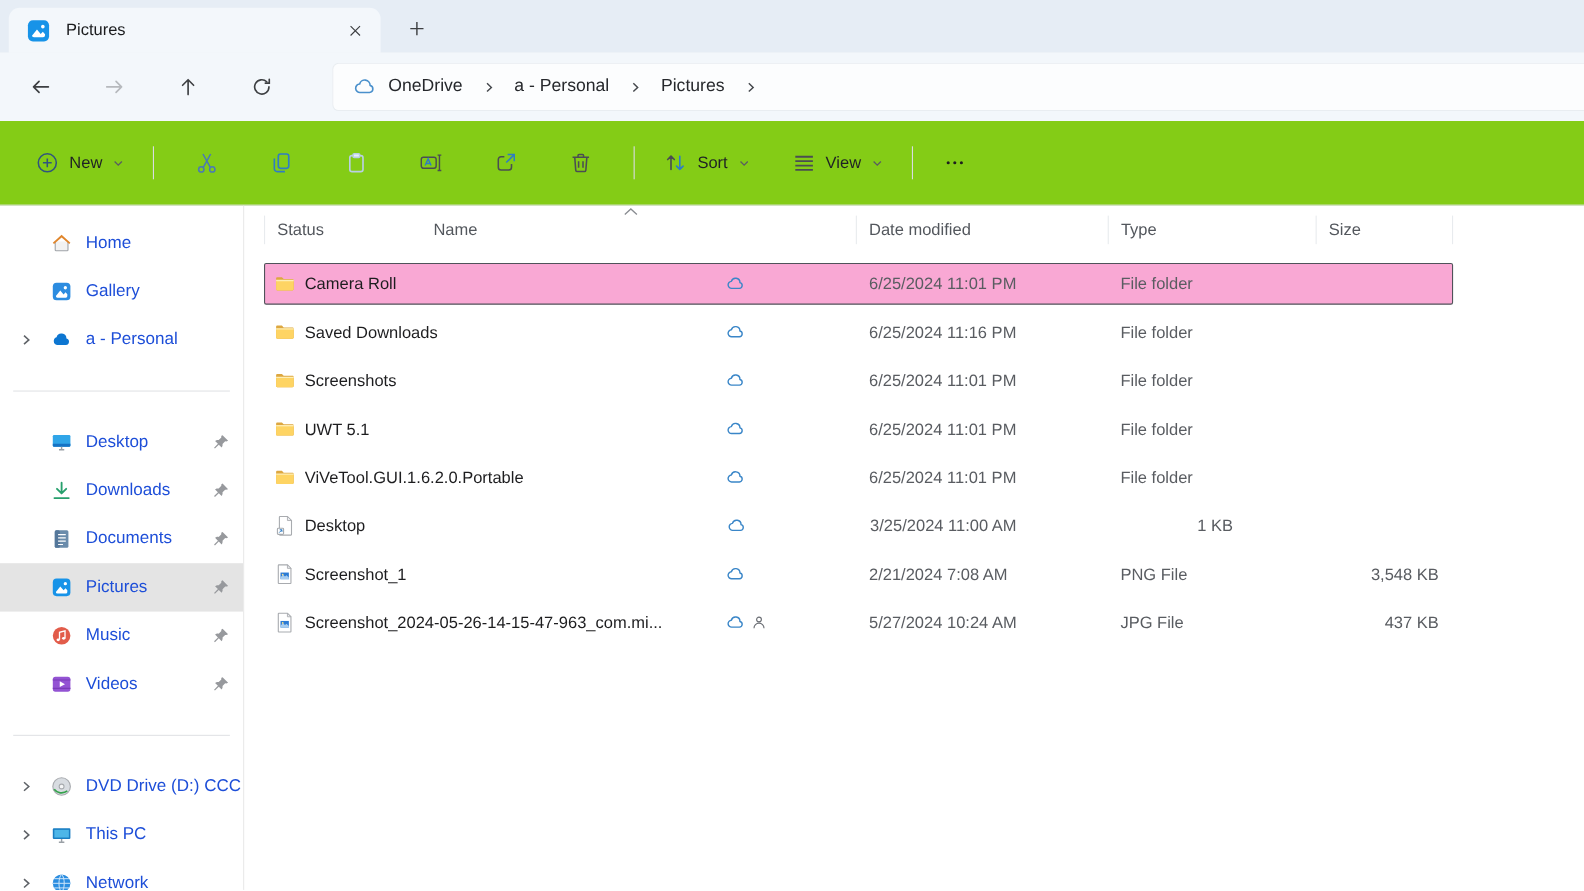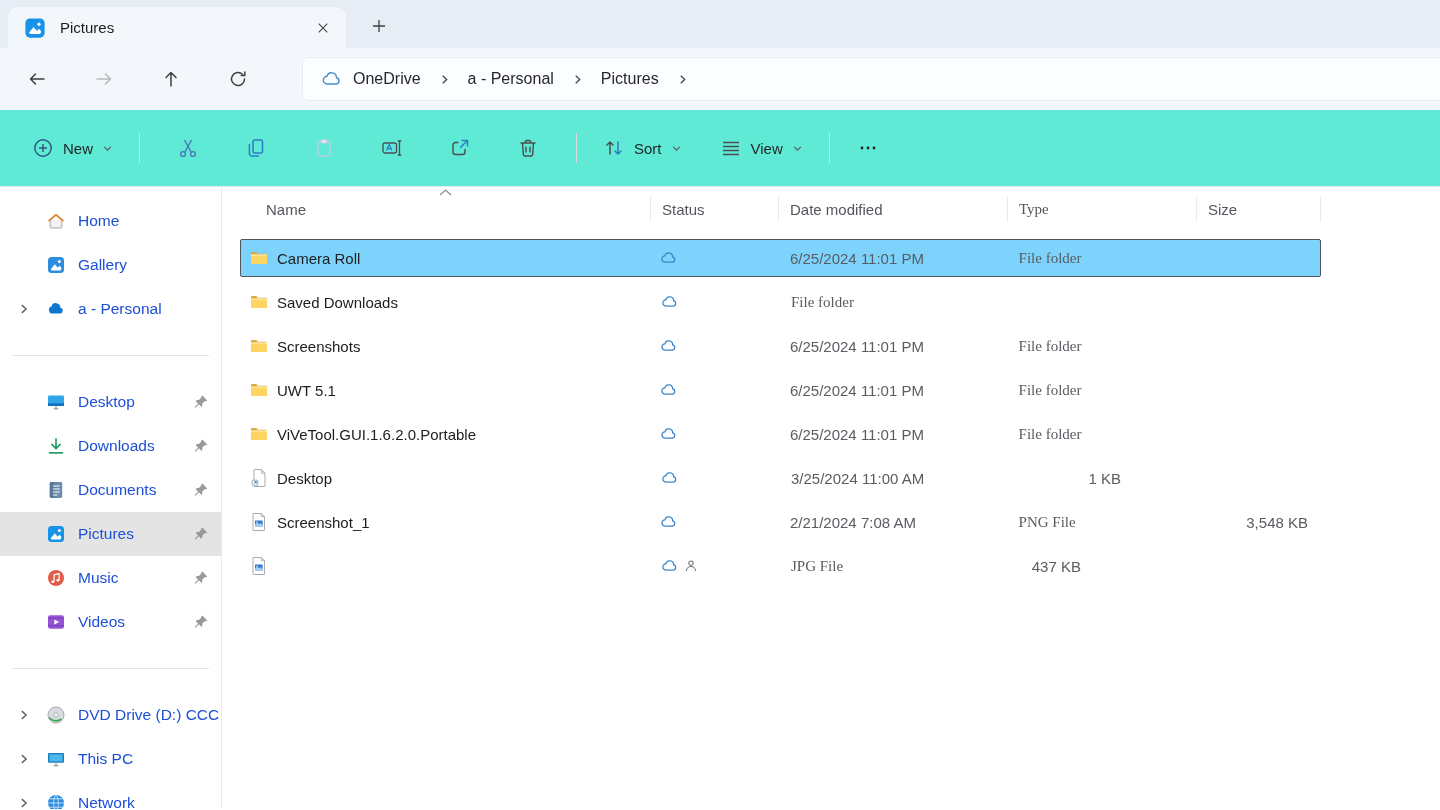--- a/index.html
+++ b/index.html
@@ -23,21 +23,21 @@
   
   .navbar { height:62px; background:#f3f7fb; display:flex; align-items:center; padding-left:19px; }
   .nav-btn { width:36px; height:36px; margin-right:31px; display:flex; align-items:center; justify-content:center; border-radius:6px; }
   .addressbar { flex:1; height:44px; margin-left:15px; background:#fcfdfe; border:1px solid #e9edf1;
                 border-radius:6px 0 0 6px; border-right:none; display:flex; align-items:center; padding-left:18px; }
   .crumb { font-size:16px; color:#26282c; padding:4px 6px; border-radius:4px; }
   .crumb-sep { margin:0 12px; }
   .addr-cloud { margin-right:4px; }
 
   
-  .toolbar { height:77px; background:#5eead4; border-bottom:1px solid #e4e7eb;
+  .toolbar { height:77px; background:#84cc16; border-bottom:1px solid #e4e7eb;
              display:flex; align-items:center; padding-left:20px; }
   .tb-btn { display:flex; align-items:center; height:42px; padding:0 12px; border-radius:5px; background:none; border:none; font-family:inherit; }
   .tb-label { font-size:15px; color:#1f2125; margin:0 9px 0 9px; }
   .tb-sep { width:1px; height:30px; background:#d9dce1; margin:0 14px; }
   .tb-icon-btn { width:40px; height:40px; display:flex; align-items:center; justify-content:center; margin:0 14px; border-radius:5px; background:none; border:none; }
 
   
   .content { display:flex; height:622px; }
 
   .sidebar { width:222px; border-right:1px solid #e9e9e9; padding-top:12px; overflow:hidden; }
@@ -53,27 +53,27 @@
   .hcell { position:relative; height:100%; display:flex; align-items:center; padding-left:12px;
            font-size:15px; color:#53575d; }
   .hcell.col-name { padding-left:26px; }
   .hcell:not(.col-name)::before { content:''; position:absolute; left:0; top:9px; bottom:9px; width:1px; background:#e8ebee; }
   .hcell.col-size::after { content:''; position:absolute; right:0; top:9px; bottom:9px; width:1px; background:#e8ebee; }
   .sort-ind { position:absolute; top:1px; left:198px; }
 
   .col-name { width:410px; }
   .col-status { width:128px; }
   .col-date { width:229px; }
-  .col-type { width:189px;font-family:Liberation Serif, serif; }
+  .col-type { width:189px; }
   .col-size { width:125px; }
 
   .rows { margin-top:8px; }
   .row { display:flex; align-items:center; height:38px; margin-bottom:6px; width:1081px;
          border:1px solid transparent; font-size:15px; border-radius:2px; }
-  .row.selected { background:#7dd3fc; border-color:#50535a; }
+  .row.selected { background:#f9a8d4; border-color:#50535a; }
   .cell { display:flex; align-items:center; height:100%; }
   .cell-name { padding-left:8px; color:#1d1d1f; }
   .cell-name .fname { margin-left:8px; white-space:nowrap; overflow:hidden; }
   .cell-status { padding-left:10px; gap:5px; }
   .cell-date, .cell-type { padding-left:12px; color:#595c61; }
   .cell-size { justify-content:flex-end; padding-right:12px; color:#595c61; }
 </style>
 </head>
 <body>
 
@@ -449,31 +449,31 @@
           <svg viewBox="0 0 20 20">
             <circle cx="10" cy="10" r="8" fill="#2b8de0"></circle>
             <path d="M2 10h16M10 2c-3.2 2.6-3.2 13.4 0 16M10 2c3.2 2.6 3.2 13.4 0 16M3.3 5.8h13.4M3.3 14.2h13.4" stroke="#cfe7fa" stroke-width=".9" fill="none"></path>
           </svg>
         </span>
         <span class="side-label">Network</span>
       </div>
     </aside>
   <div class="filearea">
     <div class="header-row">
+        <div class="hcell col-status">
+          <span>Status</span>
+        </div>
         <div class="hcell col-name">
           <span>Name</span>
           <span class="icon iw14 sort-ind">
             <svg viewBox="0 0 15 9" fill="none" stroke="#8a8d92" stroke-width="1.2">
               <path d="M2 7L7.5 2 13 7"></path>
             </svg>
           </span>
         </div>
-        <div class="hcell col-status">
-          <span>Status</span>
-        </div>
         <div class="hcell col-date">
           <span>Date modified</span>
         </div>
         <div class="hcell col-type">
           <span>Type</span>
         </div>
         <div class="hcell col-size">
           <span>Size</span>
         </div>
       </div>
@@ -511,20 +511,21 @@
             </span>
             <span class="fname">Saved Downloads</span>
           </div>
           <div class="cell cell-status col-status">
             <span class="icon i18">
               <svg viewBox="0 0 24 24" fill="none" stroke="#3a86c8" stroke-width="1.7" stroke-linejoin="round">
                 <path d="M7 17.5h9.3a3.5 3.5 0 0 0 .6-6.9A5.3 5.3 0 0 0 6.5 9.1 4.2 4.2 0 0 0 7 17.5z"></path>
               </svg>
             </span>
           </div>
+          <div class="cell cell-date col-date">6/25/2024 11:16 PM</div>
           <div class="cell cell-type col-type">File folder</div>
           <div class="cell cell-size col-size"></div>
         </div>
         <div class="row">
           <div class="cell cell-name col-name">
             <span class="icon i20">
               <svg viewBox="0 0 20 20">
                 <path d="M2 5.2C2 4.5 2.5 4 3.2 4h4.1l1.6 1.7h8c.6 0 1.1.5 1.1 1.2v8c0 .6-.5 1.1-1.1 1.1H3.1c-.6 0-1.1-.5-1.1-1.1z" fill="#dda740"></path>
                 <path d="M2 6.8h16v8.1c0 .6-.5 1.1-1.1 1.1H3.1C2.5 16 2 15.5 2 14.9z" fill="#fed463"></path>
                 <path d="M2 6.4h16v1.2H2z" fill="#feeeb5"></path>
@@ -637,32 +638,34 @@
           <div class="cell cell-name col-name">
             <span class="icon i20">
               <svg viewBox="0 0 20 20">
                 <path d="M4.5 1.5h7.8l3.2 3.2V18a.5.5 0 0 1-.5.5H4.5A.5.5 0 0 1 4 18V2a.5.5 0 0 1 .5-.5z" fill="#fff" stroke="#a8abaf"></path>
                 <path d="M12.3 1.5l3.2 3.2h-3.2z" fill="#eceef0" stroke="#a8abaf" stroke-width=".8"></path>
                 <rect x="6" y="8.5" width="7.6" height="6" fill="#2b7bd4"></rect>
                 <path d="M6 12.7l2.3-2.2 1.8 1.7 1.3-1.2 2.2 2v1.5H6z" fill="#a7cdf0"></path>
                 <circle cx="8" cy="10.3" r=".8" fill="#ffe28a"></circle>
               </svg>
             </span>
+            <span class="fname">Screenshot_2024-05-26-14-15-47-963_com.mi...</span>
           </div>
           <div class="cell cell-status col-status">
             <span class="icon i18">
               <svg viewBox="0 0 24 24" fill="none" stroke="#3a86c8" stroke-width="1.7" stroke-linejoin="round">
                 <path d="M7 17.5h9.3a3.5 3.5 0 0 0 .6-6.9A5.3 5.3 0 0 0 6.5 9.1 4.2 4.2 0 0 0 7 17.5z"></path>
               </svg>
             </span>
             <span class="icon i14">
               <svg viewBox="0 0 16 16" fill="none" stroke="#6d7076" stroke-width="1.2">
                 <circle cx="8" cy="4.8" r="2.5"></circle>
                 <path d="M2.8 13.8a5.2 5.2 0 0 1 10.4 0"></path>
               </svg>
             </span>
           </div>
+          <div class="cell cell-date col-date">5/27/2024 10:24 AM</div>
           <div class="cell cell-type col-type">JPG File</div>
           <div class="cell cell-size col-size">437 KB</div>
         </div>
       </div>
   </div>
 </div>
 
 </body></html>

